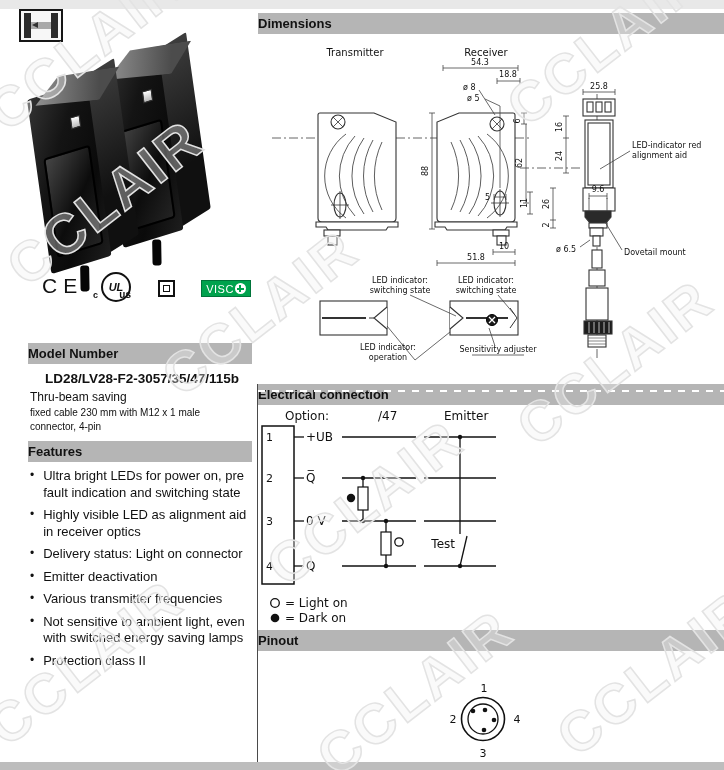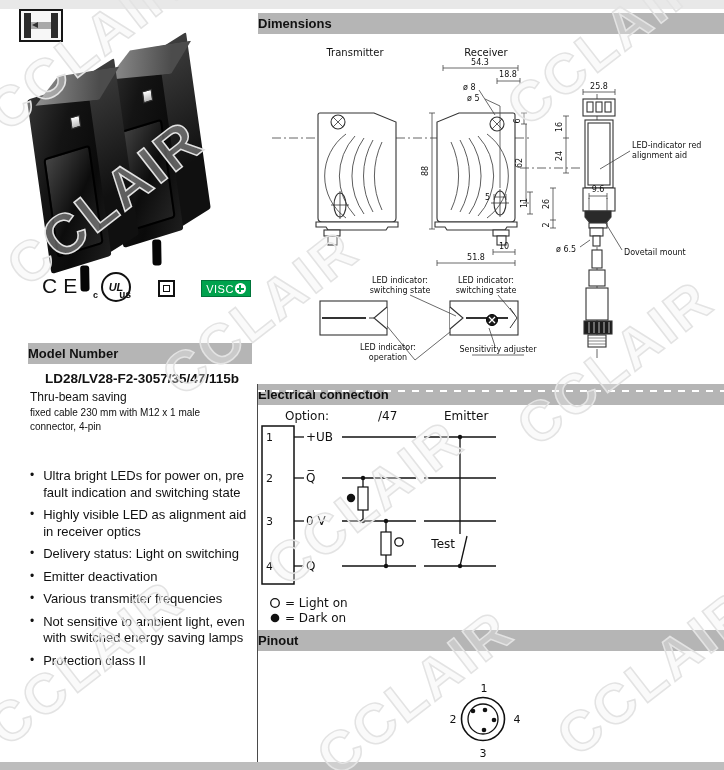--- a/index.html
+++ b/index.html
@@ -134,24 +134,25 @@
   <div class="visco">
     <span class="t">VISC</span>
     <span class="plus"></span>
   </div>
 
   <div class="bar" style="left:28px;top:343px;width:224px">Model Number</div>
   <div class="mnum">LD28/LV28-F2-3057/35/47/115b</div>
   <div class="mtype">Thru-beam saving</div>
   <div class="mdesc">fixed cable 230 mm with M12 x 1 male connector, 4-pin</div>
 
+  <div class="bar" style="left:28px;top:441px;width:224px">Features</div>
   <div class="feat">
     <div class="it">Ultra bright LEDs for power on, pre fault indication and switching state</div>
     <div class="it">Highly visible LED as alignment aid in receiver optics</div>
-    <div class="it">Delivery status: Light on switching</div>
+    <div class="it">Delivery status: Light on connector</div>
     <div class="it">Emitter deactivation</div>
     <div class="it">Various transmitter frequencies</div>
     <div class="it">Not sensitive to ambient light, even with switched energy saving lamps</div>
     <div class="it">Protection class II</div>
   </div>
 
   <div class="bar" style="left:258px;top:13px;width:466px">Dimensions</div>
   <div class="bar" style="left:258px;top:630px;width:466px">Pinout</div>
   <div class="bar dashed" style="left:258px;top:384px;width:466px">Electrical connection</div>
 

